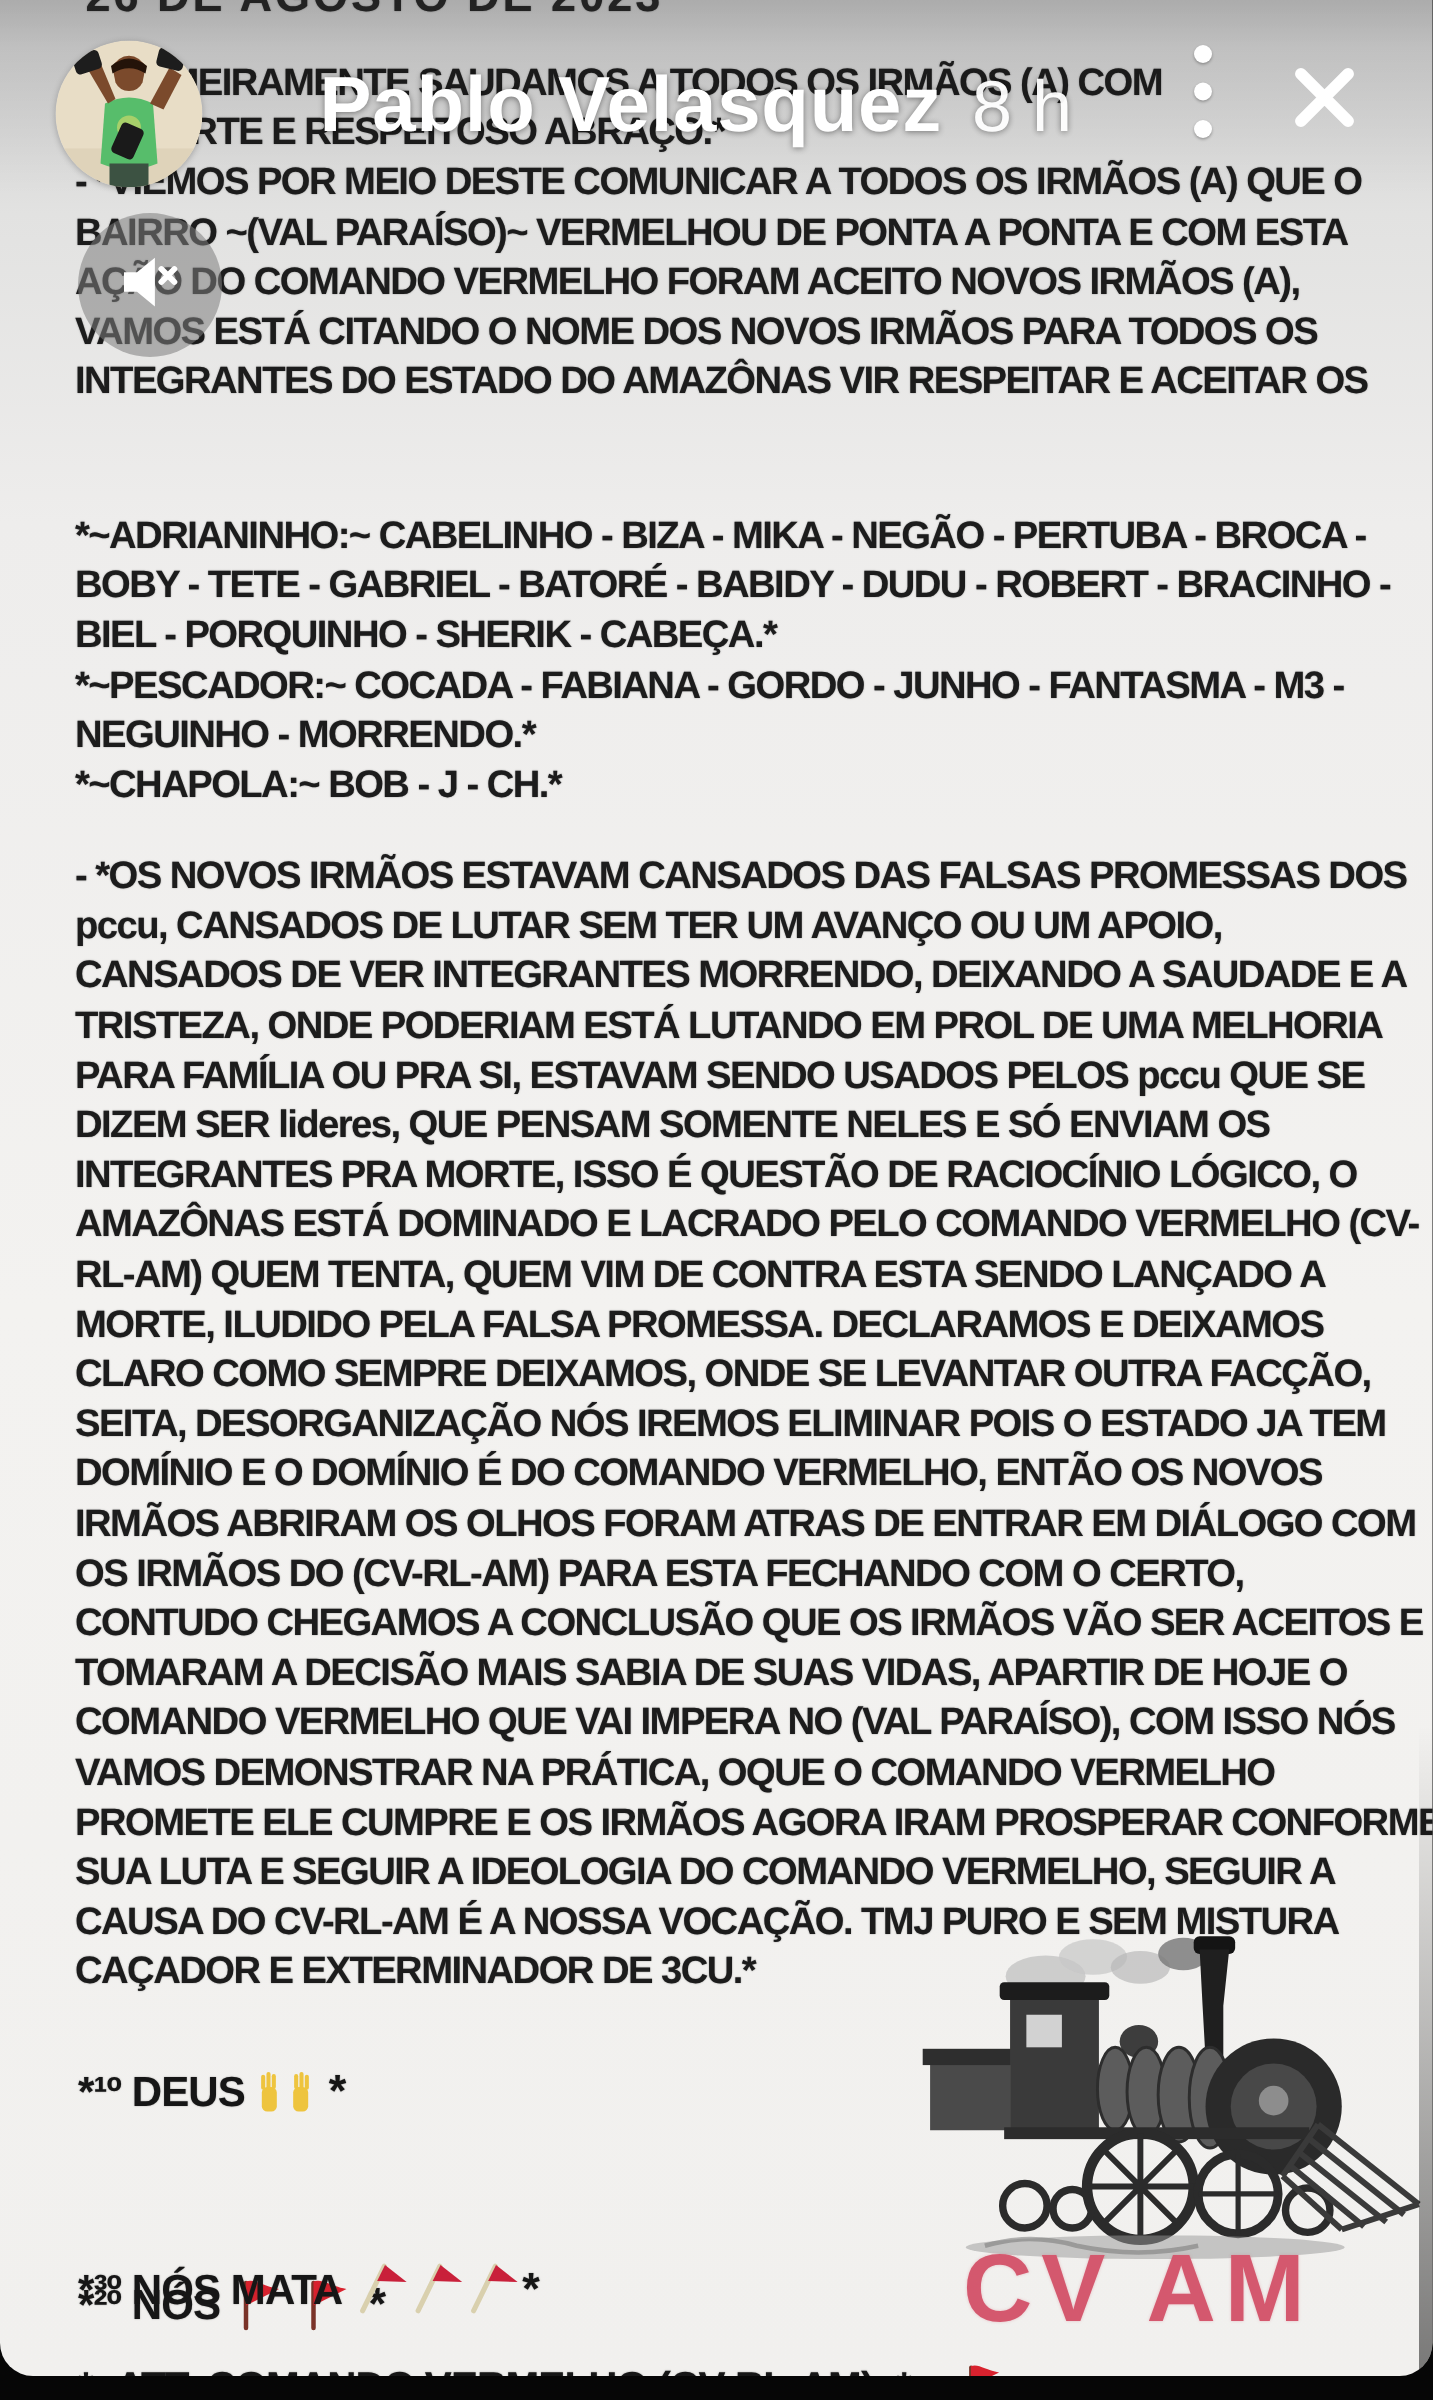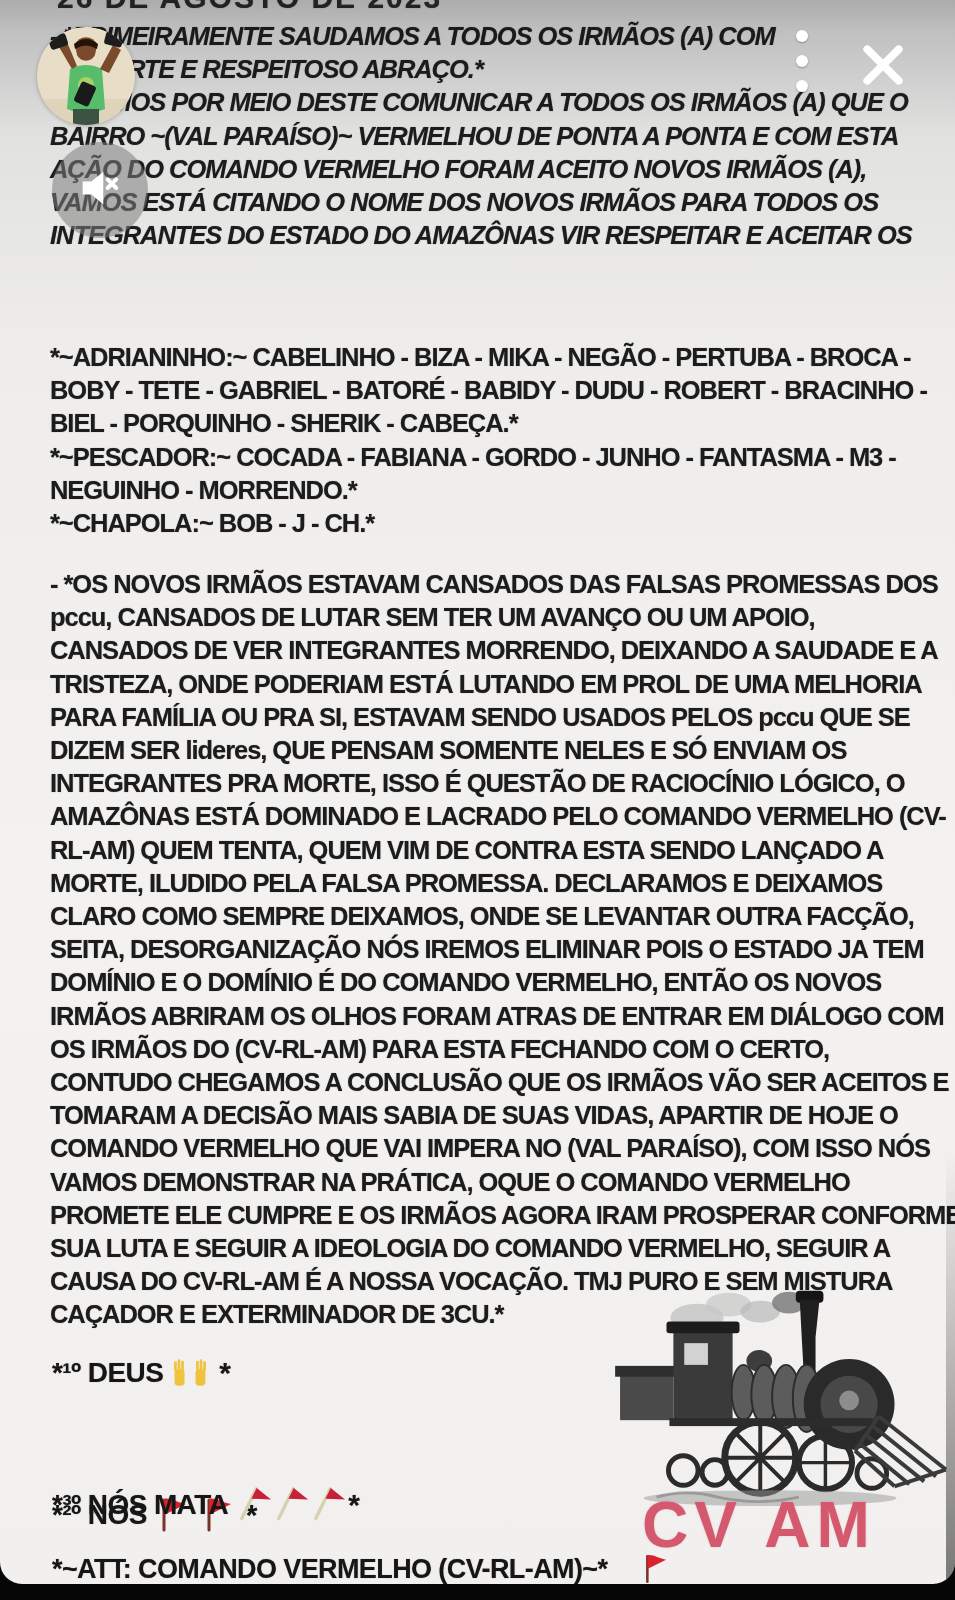--- a/index.html
+++ b/index.html
@@ -22,27 +22,27 @@
   
   .date-clip { position:absolute; left:57px; top:-19px; font-size:30px; font-weight:700;
     letter-spacing:2px; color:#262626; white-space:nowrap;
     text-shadow:0 0 1px rgba(40,40,40,.6); }
 
   
   .doc-block { position:absolute; left:50px; font-weight:700; font-size:25.5px;
     letter-spacing:-1.05px; line-height:33.2px; color:#1c1c1c;
     text-shadow:0 0 1px rgba(45,45,45,.55); }
   .tline { white-space:nowrap; }
-  #intro { top:20px;font-style:italic; }
+  #intro { top:39px; }
   #names { top:341px; }
   #bodytext { top:568px; }
 
   .rank-row { position:absolute; left:52px; height:42px; display:flex; align-items:center;
     gap:7px; font-weight:700; font-size:28px; letter-spacing:-0.6px; color:#161616;
-    text-shadow:0 0 1px rgba(45,45,45,.5); }
+    text-shadow:0 0 1px rgba(45,45,45,.5);margin-top:22px; }
   .rank-star { font-size:30px; margin-left:2px; }
   .emoji { display:inline-flex; align-items:center; }
   .emoji svg { display:block; }
   .tilt { transform:rotate(26deg); transform-origin:50% 80%; }
 
   
   .avatar { position:absolute; left:37px; top:27px; width:98px; height:98px;
     border-radius:50%; overflow:hidden; box-shadow:0 1px 4px rgba(0,0,0,.25); cursor:pointer; }
   .namebar { position:absolute; left:213px; top:40px; display:flex; align-items:baseline;
     gap:20px; color:#fff; text-shadow:0 1px 4px rgba(0,0,0,.45); }
@@ -244,20 +244,24 @@
       <path d="M35 42 L22 20 l8 -5 10 24 Z" fill="#7b4a2c"></path>
       <path d="M63 42 L76 18 l8 5 -12 23 Z" fill="#7b4a2c"></path>
       <rect x="12" y="8" width="18" height="13" rx="3" fill="#1d1d1d" transform="rotate(-18 21 14)"></rect>
       <rect x="68" y="6" width="18" height="13" rx="3" fill="#1d1d1d" transform="rotate(14 77 12)"></rect>
       <circle cx="49" cy="58" r="8" fill="#e9e06a" opacity=".55"></circle>
       <rect x="40" y="56" width="16" height="22" rx="3" fill="#1a1a1a" transform="rotate(24 48 67)"></rect>
       <path d="M36 82 h26 v16 h-26 Z" fill="#3c5242"></path>
     </svg>
   </div>
 
+  <div class="namebar">
+    <span class="author">Pablo Velasquez</span>
+    <span class="timeago">8 h</span>
+  </div>
 
   <div class="kebab">
     <i></i>
     <i></i>
     <i></i>
   </div>
 
   <div class="closebtn">
     <span>
       <svg width="58" height="58" viewBox="0 0 48 48">

